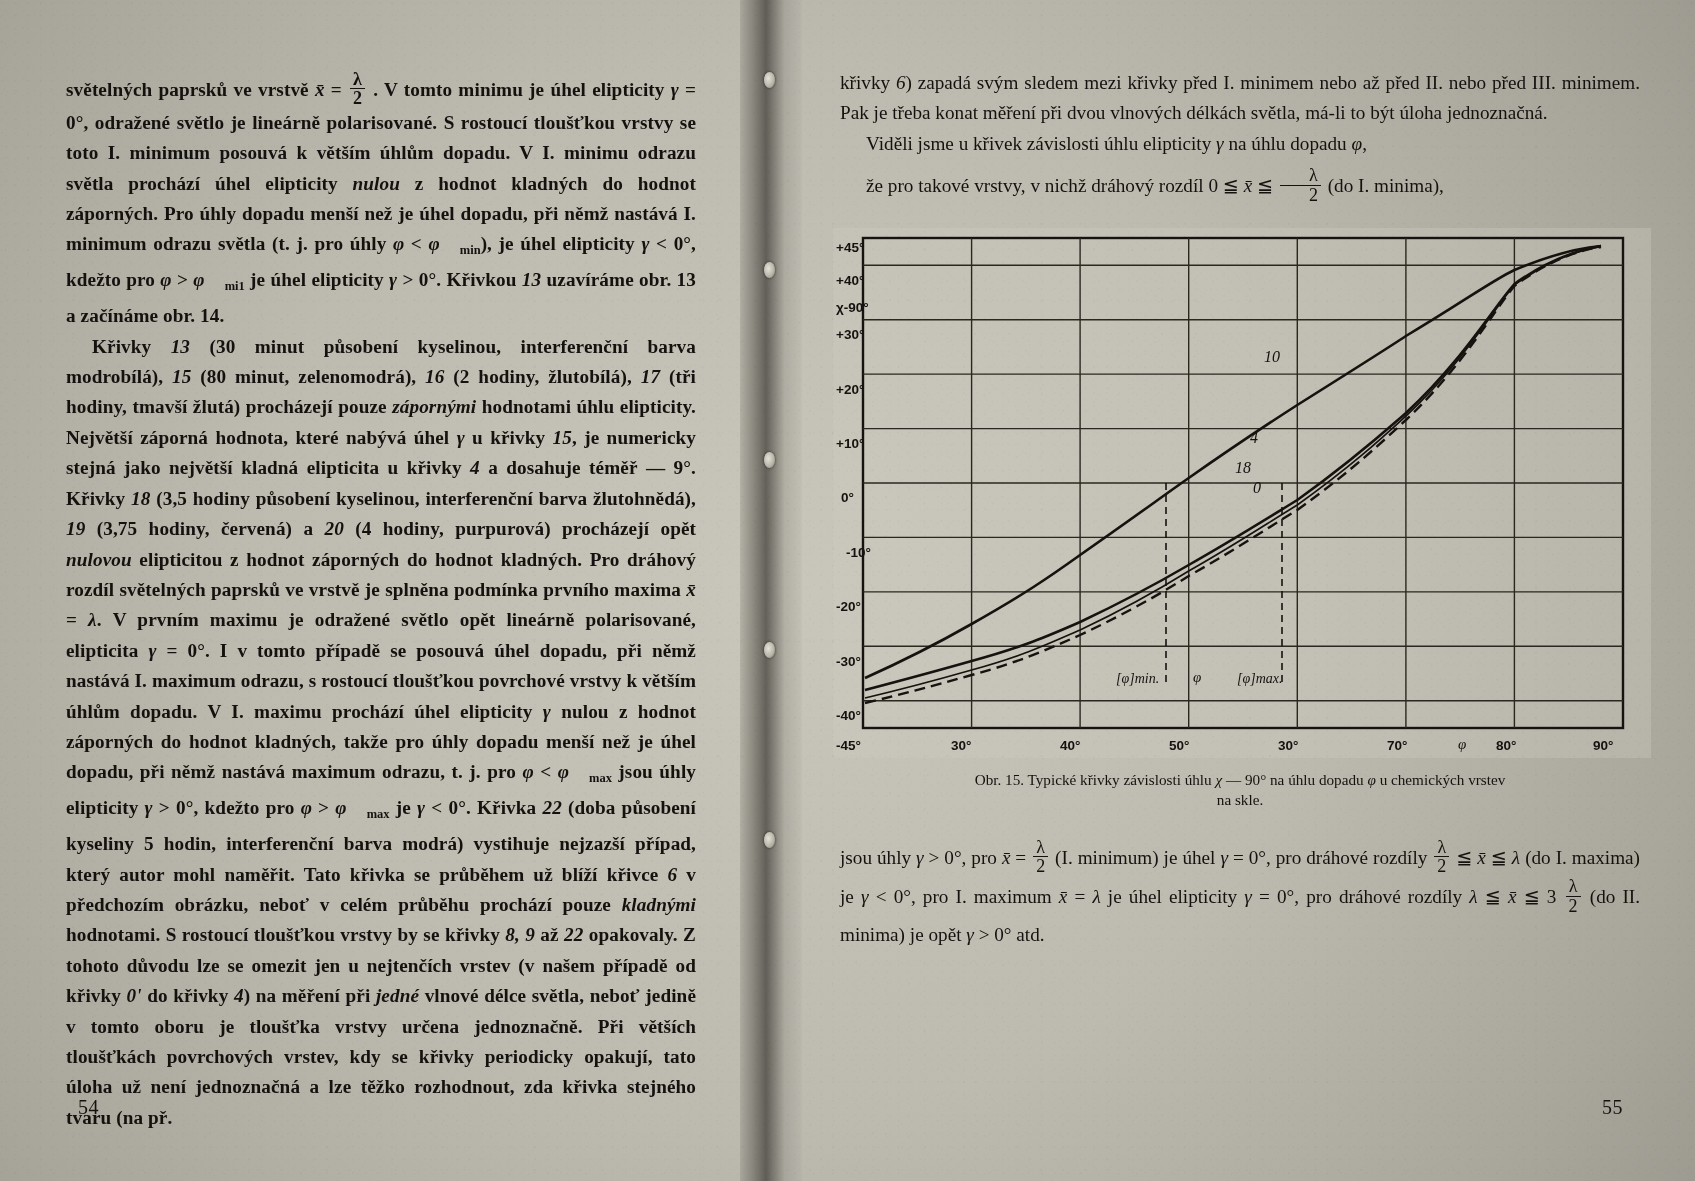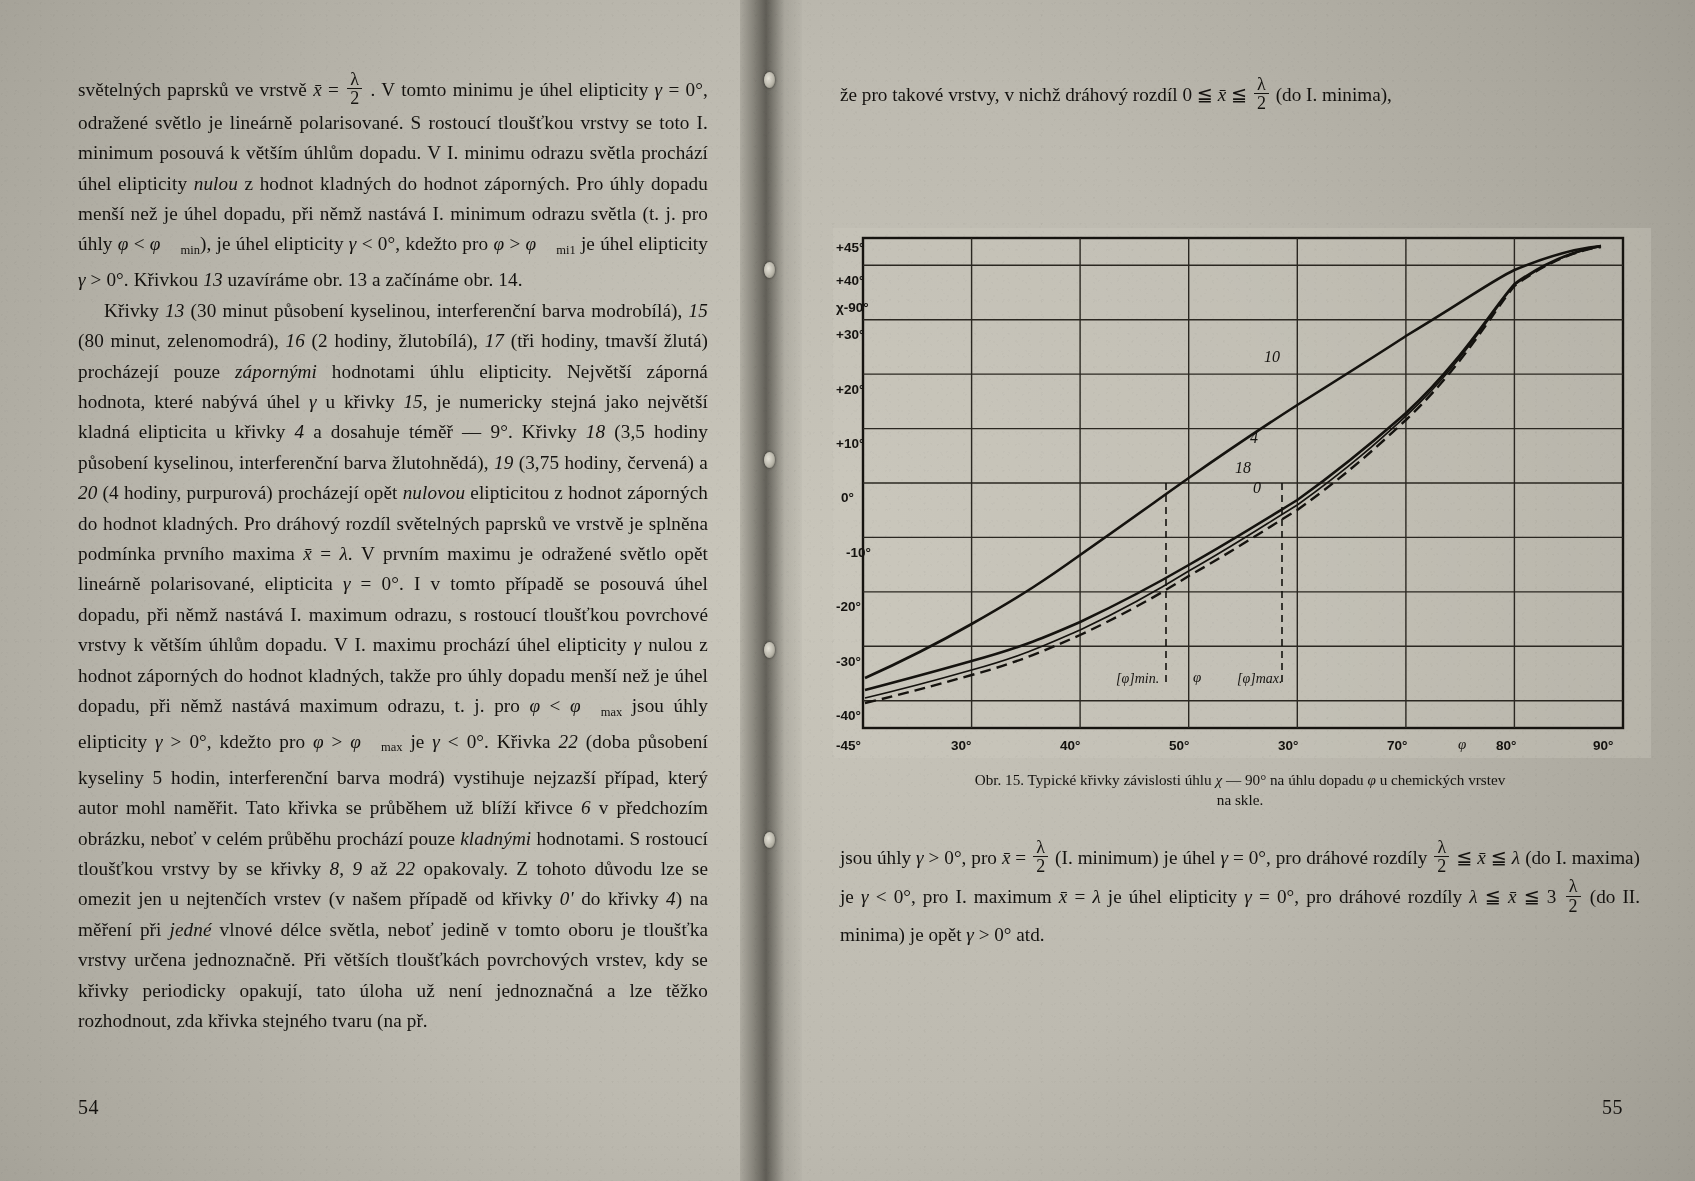--- a/index.html
+++ b/index.html
@@ -62,21 +62,21 @@
   #right-col { left: 800px; width: 895px; }
 
   .body-text {
     position: absolute;
     font-size: 19.2px;
     line-height: 30.4px;
     text-align: justify;
     letter-spacing: .1px;
   }
   #left-text {
-    left: 78px; top: 70px; width: 630px;
+    left: 66px; top: 70px; width: 630px; font-weight: bold;
   }
   .para { margin: 0; text-indent: 0; }
   .para + .para { text-indent: 26px; }
   i, .it { font-style: italic; }
   .sub { font-size: 12.5px; vertical-align: -0.28em; letter-spacing: 0; margin-left: 20px; }
 
   .frac {
     display: inline-block;
     vertical-align: -0.46em;
     text-align: center;
@@ -206,20 +206,29 @@
     <div class="st" style="top:72px"></div>
     <div class="st" style="top:262px"></div>
     <div class="st" style="top:452px"></div>
     <div class="st" style="top:642px"></div>
     <div class="st" style="top:832px"></div>
   </div>
 
   <div class="page-col" id="right-col">
 
     <div id="right-text-top">
+      <p class="para">
+        křivky <i>6</i>) zapadá svým sledem mezi křivky před I. minimem nebo až před II.
+        nebo před III. minimem. Pak je třeba konat měření při dvou vlnových délkách
+        světla, má-li to být úloha jednoznačná.
+      </p>
+      <p class="para" style="text-indent:26px">
+        Viděli jsme u křivek závislosti úhlu elipticity <span class="it">γ</span> na úhlu
+        dopadu <span class="it">φ</span>,
+      </p>
       <p class="para" style="line-height:42px;margin-top:6px">
         že pro takové vrstvy, v nichž dráhový rozdíl 0 ≦ <span class="it">x̄</span> ≦
         <span class="frac"><span class="n">λ</span><span class="d">2</span></span>
         (do I. minima),
       </p>
     </div>
 
     <div id="figure">
       <svg id="plot" viewBox="0 0 818 530" preserveAspectRatio="none">
 

